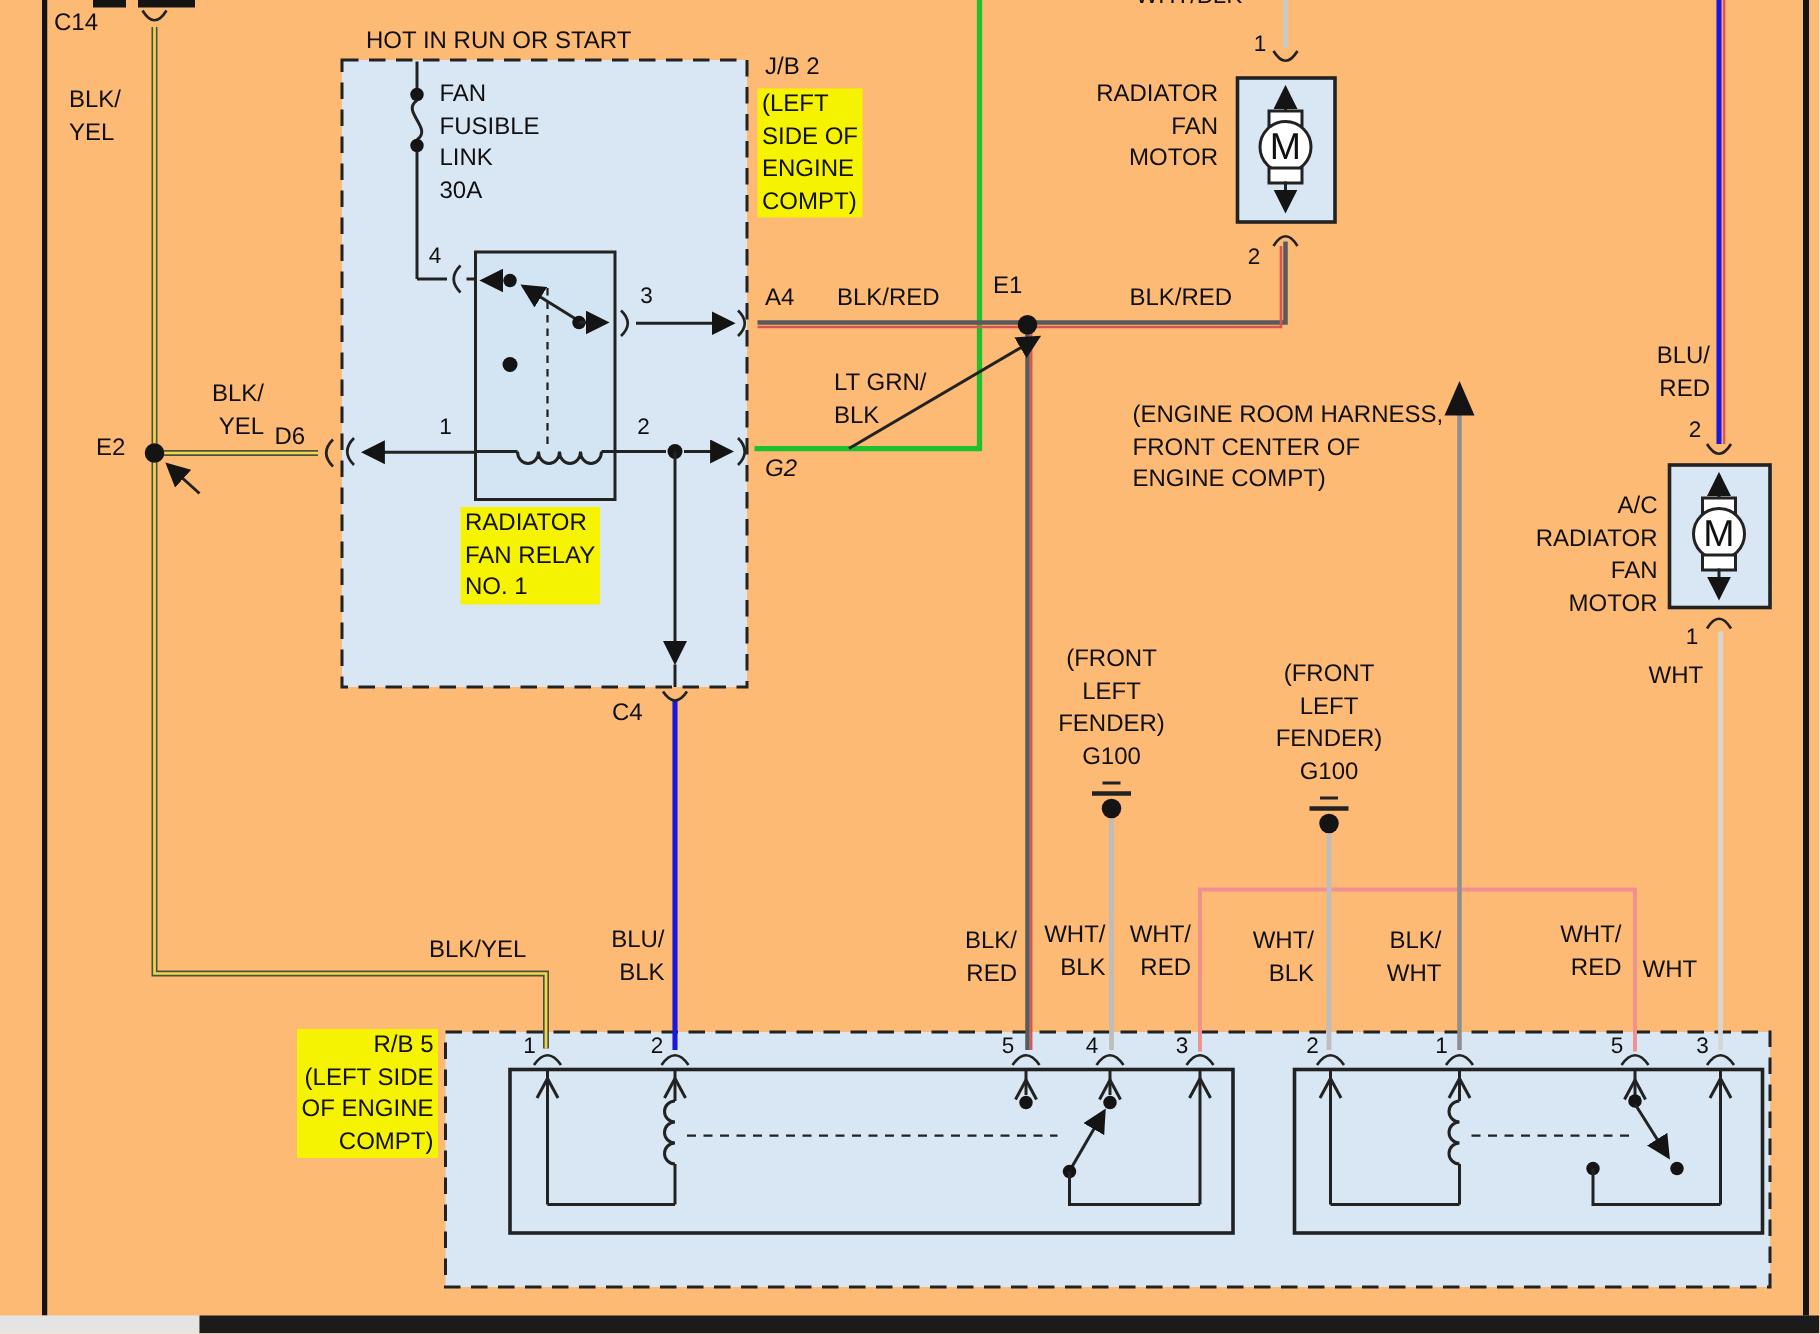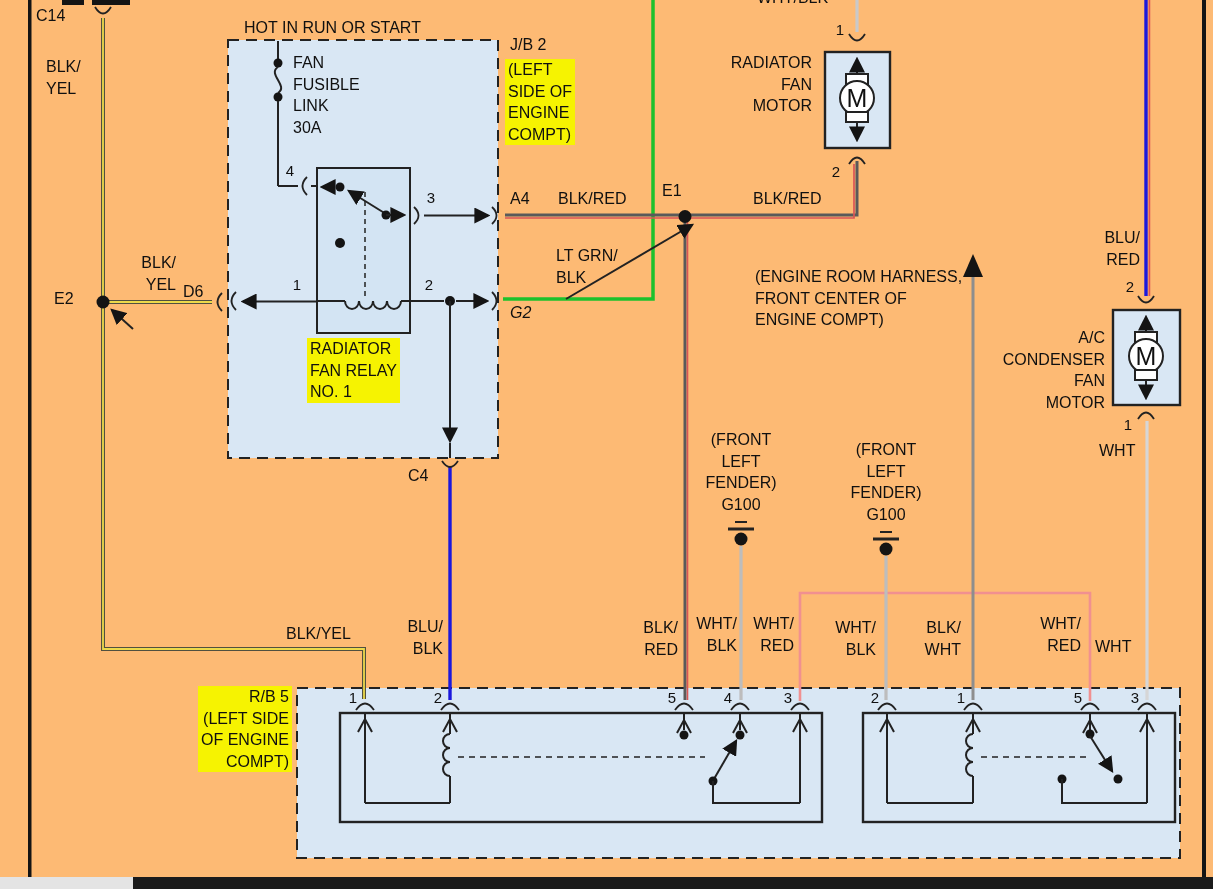--- a/index.html
+++ b/index.html
@@ -258,41 +258,41 @@
 <div class="lb" style="left:510px;top:188px;">A4</div>
 <div class="lb" style="left:558px;top:188px;">BLK/RED</div>
 <div class="lb" style="left:510px;top:302px;font-style:italic;">G2</div>
 <div class="lb" style="left:556px;top:245px;">LT GRN/
 BLK</div>
 <div class="lb" style="left:408px;top:465px;">C4</div>
 
 <div class="lb ra" style="right:1037px;top:252px;">BLK/
 YEL</div>
 <div class="lb" style="left:183px;top:281px;">D6</div>
-<div class="lb" style="left:54px;top:288px;">E2</div>
+<div class="lb" style="left:64px;top:288px;">E2</div>
 
 <div class="lb ra" style="right:401px;top:52px;">RADIATOR
 FAN
 MOTOR</div>
 <div class="mlab" style="left:845px;top:84px;">M</div>
 <div class="pn" style="left:830px;top:21px;">1</div>
 <div class="pn" style="left:826px;top:163px;">2</div>
 
 <div class="lb" style="left:662px;top:180px;">E1</div>
 <div class="lb" style="left:753px;top:188px;">BLK/RED</div>
 <div class="lb" style="left:707px;top:266px;margin-left:48px;">(ENGINE ROOM HARNESS,
 FRONT CENTER OF
 ENGINE COMPT)</div>
 
 
 <div class="lb ra" style="right:73px;top:227px;">BLU/
 RED</div>
 <div class="pn" style="left:1120px;top:278px;">2</div>
 <div class="lb ra" style="right:108px;top:327px;">A/C
-CONDENSER
+RADIATOR
 FAN
 MOTOR</div>
 <div class="mlab" style="left:1134px;top:342px;">M</div>
 <div class="pn" style="left:1118px;top:416px;">1</div>
 <div class="lb" style="left:1099px;top:440px;">WHT</div>
 
 <div class="lb ctr" style="left:681px;top:429px;width:120px;">(FRONT
 LEFT
 FENDER)
 G100</div>

